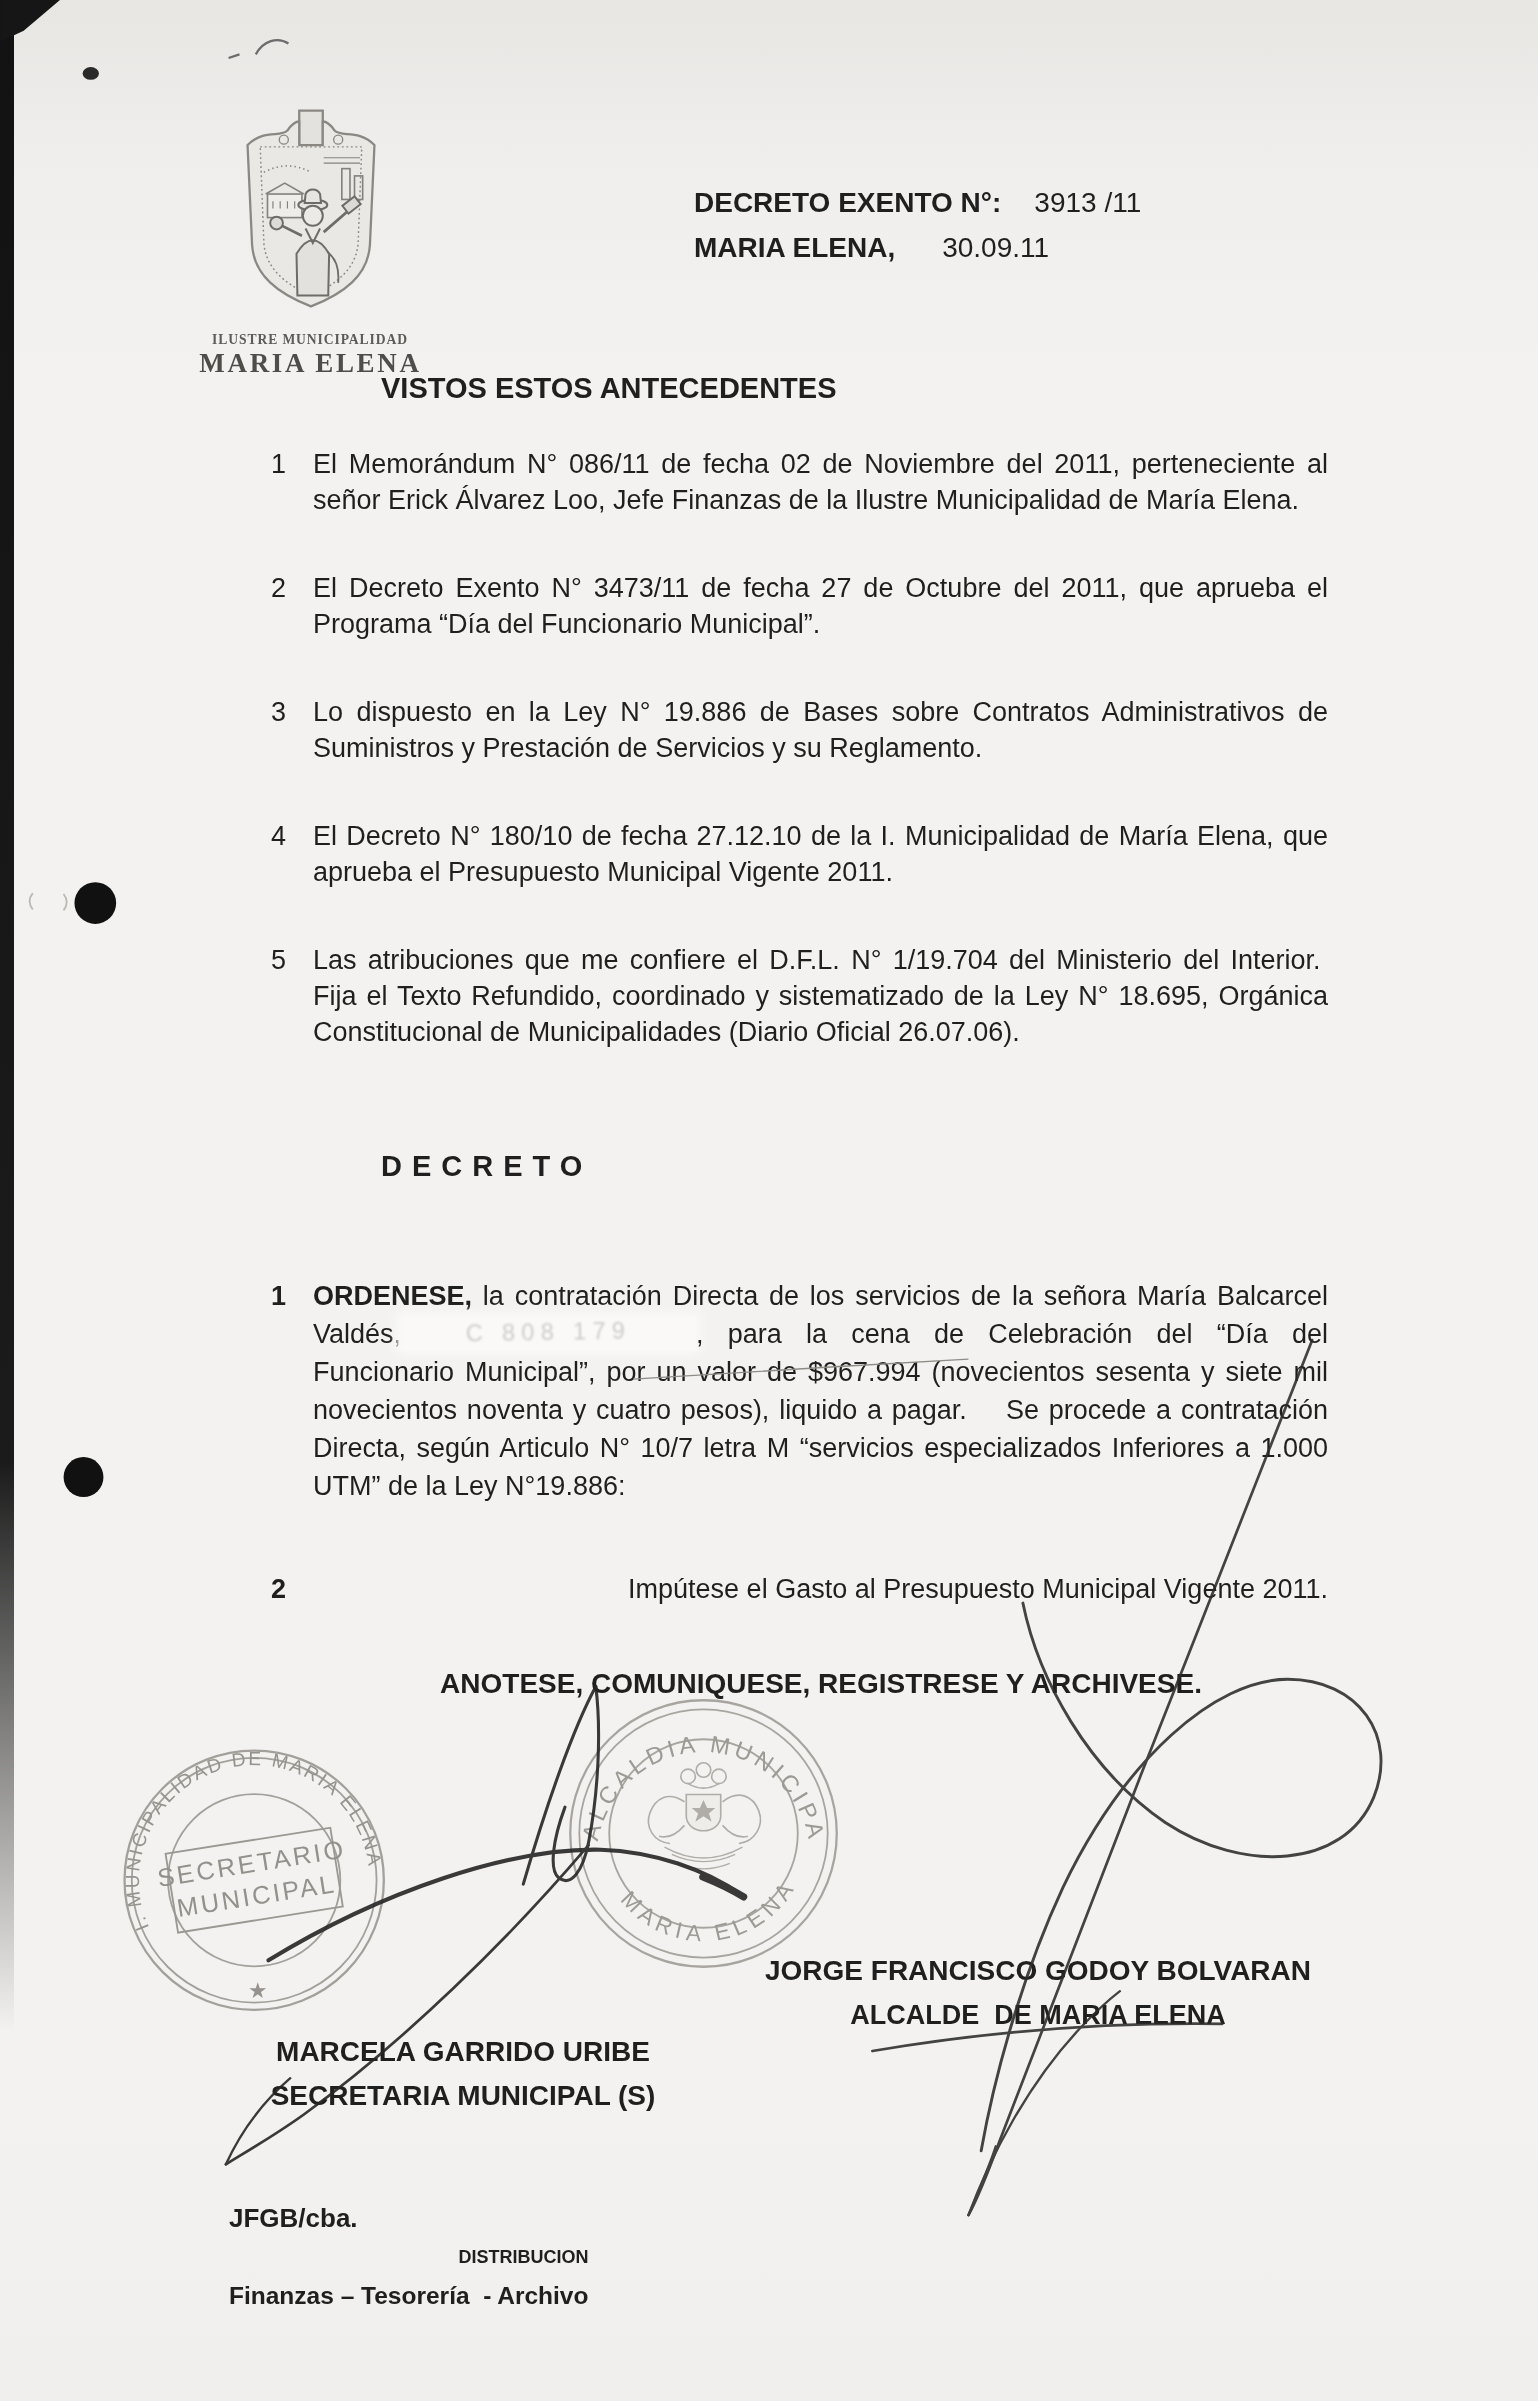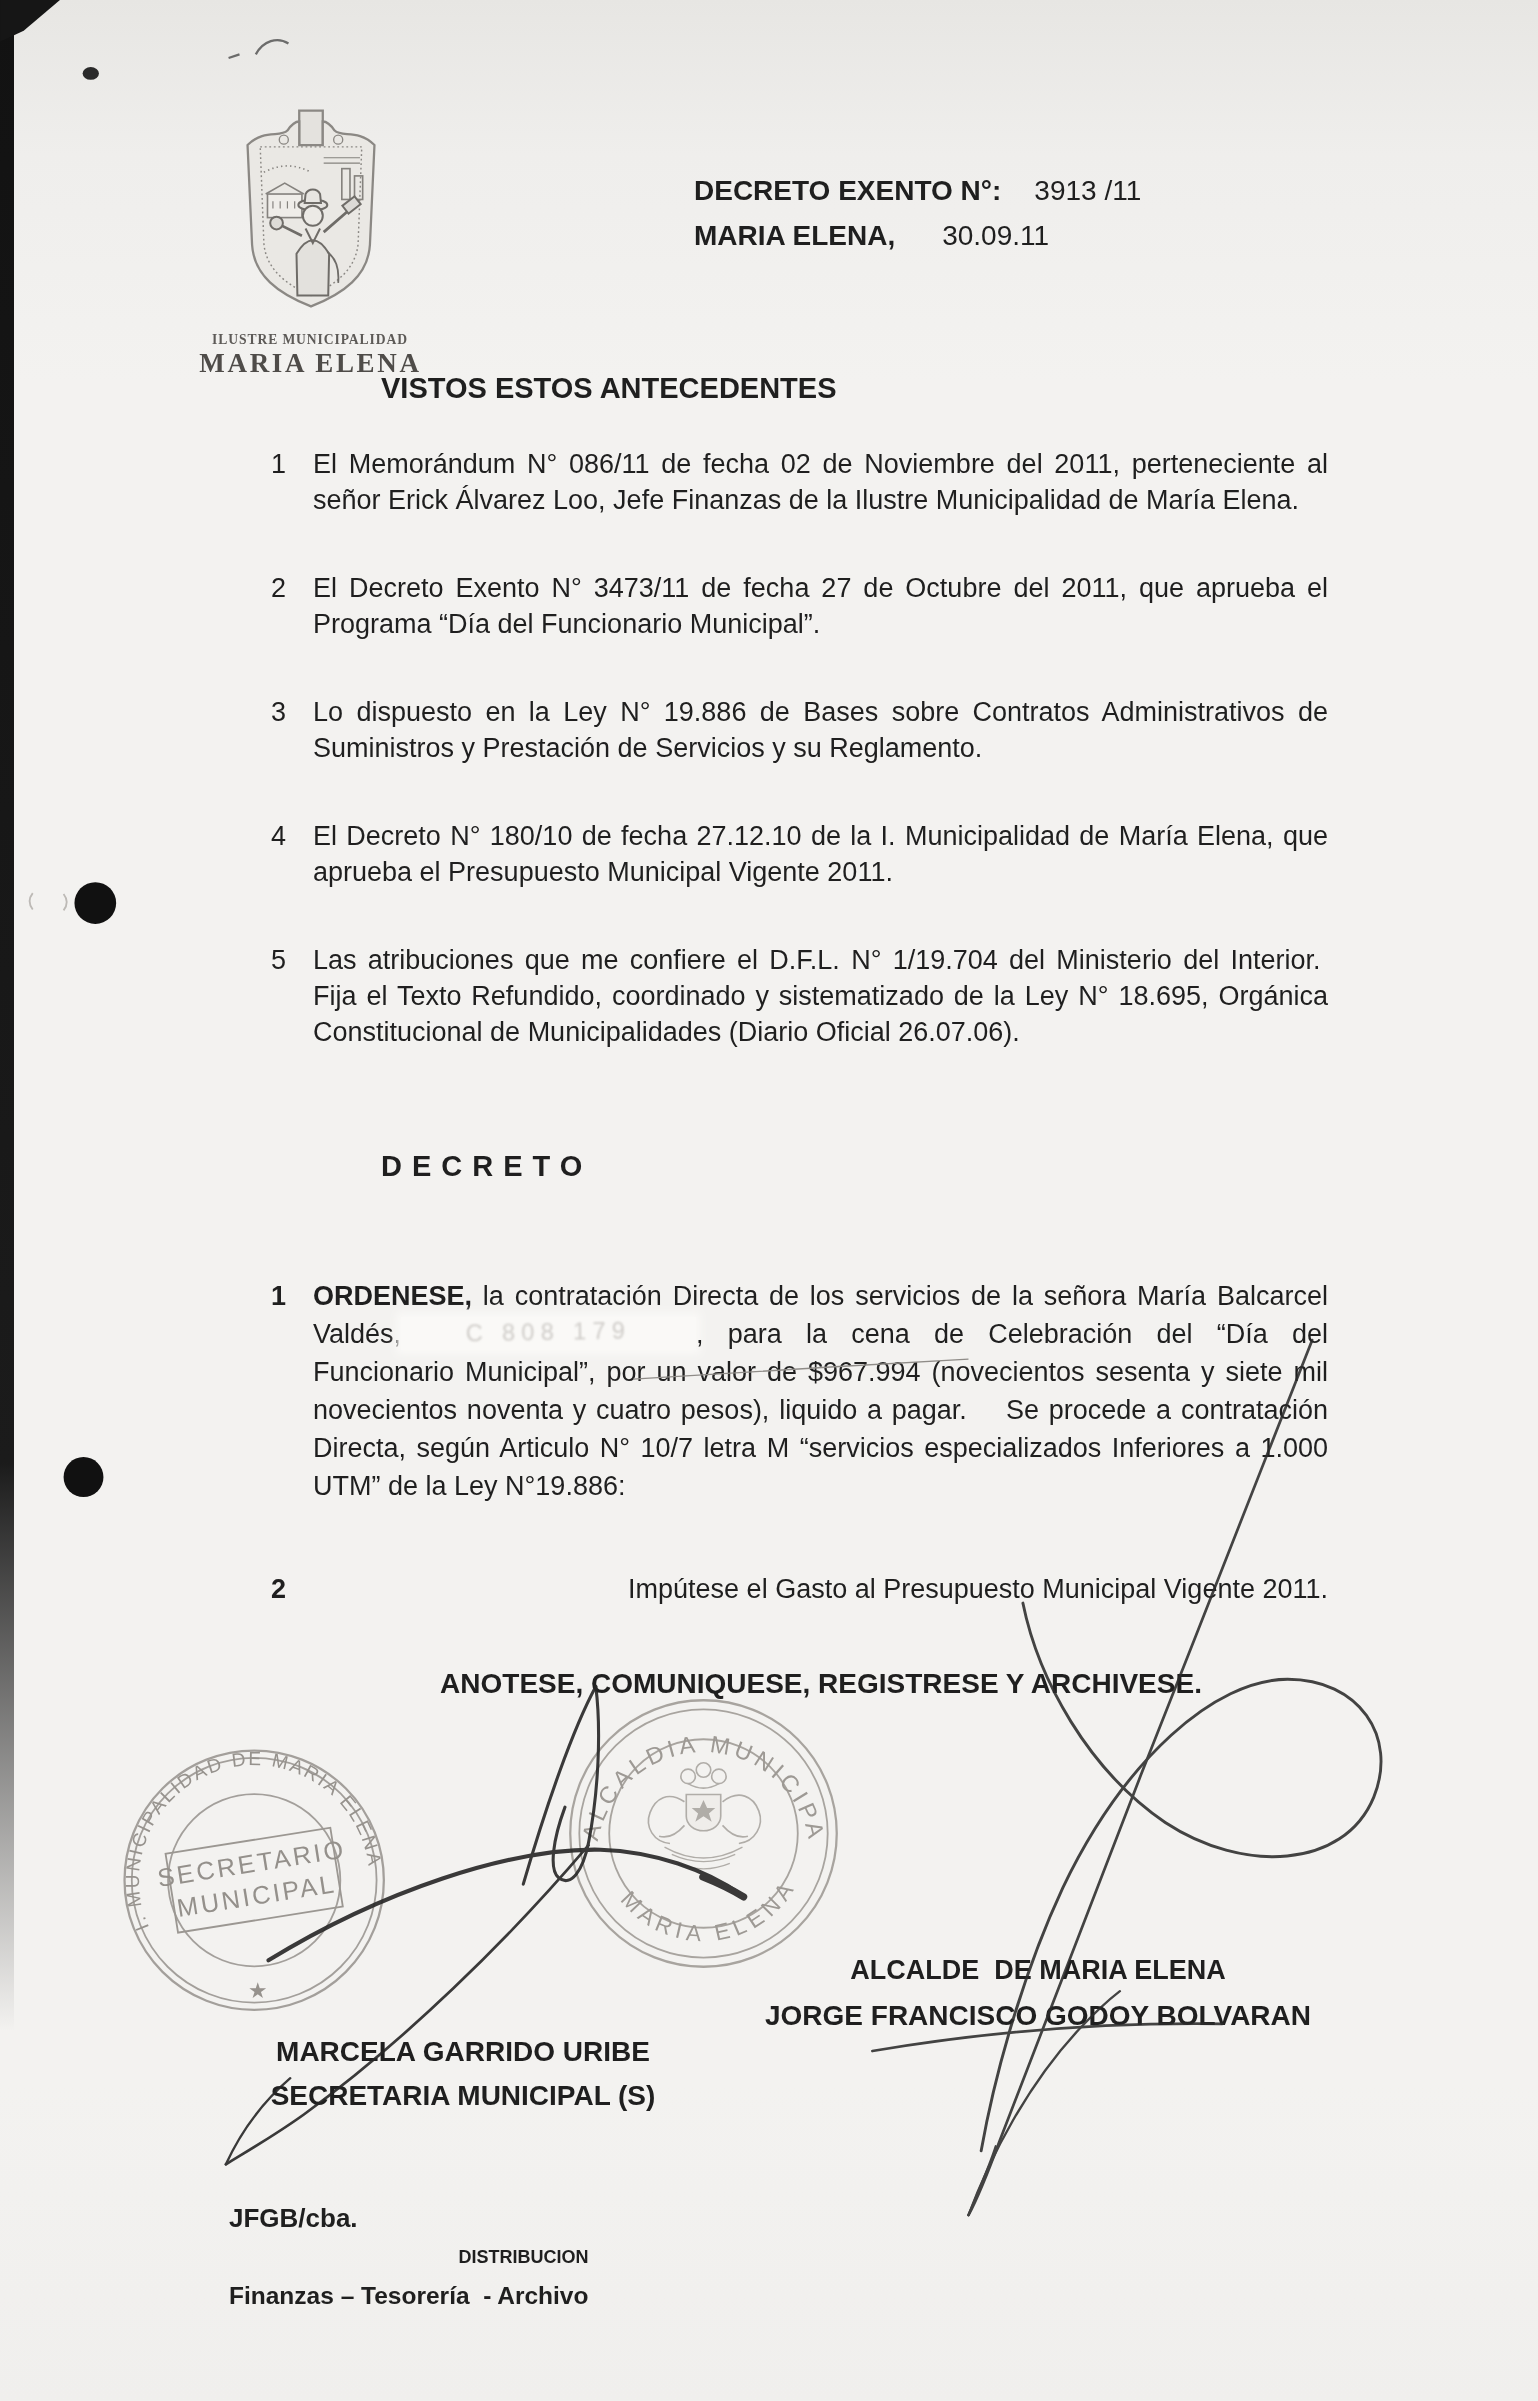--- a/index.html
+++ b/index.html
@@ -5,21 +5,21 @@
   html,body{margin:0;padding:0;background:#d8d7d5;}
   .page{position:relative;width:1538px;height:2401px;overflow:hidden;color:#1f1f1f;
         font-family:"Liberation Sans","DejaVu Sans",sans-serif;
         background:linear-gradient(180deg,#e7e6e3 0px,#efeeec 154px,#f3f2f0 381px,#f3f2f0 2086px,#f0efed 2401px);}
   .abs{position:absolute;}
   .b{font-weight:700;}
   
   .edge{position:absolute;left:0;top:0;width:13.6px;height:2031px;z-index:6;
         background:linear-gradient(180deg,#121212 0%,#1b1b1b 72%,rgba(25,25,25,0) 100%);}
   
-  #hdr{left:694px;top:168px;font-size:28px;line-height:45px;z-index:3;}
+  #hdr{left:694px;top:180px;font-size:28px;line-height:45px;z-index:3;}
   #hdr .val{margin-left:33px;font-weight:400;}
   #hdr .val2{margin-left:47px;font-weight:400;}
   
   .logo-cap1{left:205px;top:332px;width:210px;text-align:center;font-family:"Liberation Serif","DejaVu Serif",serif;
              font-size:13.6px;letter-spacing:0.9px;color:#5d5a57;font-weight:700;z-index:3;}
   .logo-cap2{left:187px;top:348px;width:247px;text-align:center;font-family:"Liberation Serif","DejaVu Serif",serif;
              font-size:27px;letter-spacing:2.7px;color:#4f4c49;font-weight:700;z-index:3;}
   
   .sec-title{left:381px;top:372px;width:852px;text-align:left;font-size:29px;font-weight:700;z-index:3;}
   #decreto-title{top:1150px;letter-spacing:10px;}
@@ -186,22 +186,22 @@
       <path d="M136,112 h38 v24 a19,16 0 0 1 -38 0 z" fill="#efedea"></path>
       <path d="M155,118 l4,9 9,0 -7,6 3,9 -9,-6 -9,6 3,-9 -7,-6 9,0 z" fill="#a5a19c" stroke="none"></path>
       <path d="M134,120 C116,108 102,116 96,132 C90,148 100,164 118,166 M134,146 q-14,16 -28,12"></path>
       <path d="M176,120 C194,106 210,114 216,130 C222,146 212,164 194,166 M176,146 q14,16 28,12"></path>
       <path d="M112,170 q43,24 86,0 M120,178 q35,16 70,0" stroke-width="1.5"></path>
       <path d="M126,188 q29,12 58,0" stroke-width="1.5"></path>
     </g>
   </svg>
 
   <div class="abs nameblock" id="mayor-block">
+    <div>JORGE FRANCISCO GODOY BOLVARAN</div>
     <div style="font-size:27px;">ALCALDE&nbsp; DE MARIA ELENA</div>
-    <div>JORGE FRANCISCO GODOY BOLVARAN</div>
   </div>
   <div class="abs nameblock" id="secr-block">
     <div>MARCELA GARRIDO URIBE</div>
     <div>SECRETARIA MUNICIPAL (S)</div>
   </div>
 
   <div class="abs" id="footer">
     <div class="f1">JFGB/cba.</div>
     <div class="f2">DISTRIBUCION</div>
     <div class="f3">Finanzas – Tesorería&nbsp; - Archivo</div>

